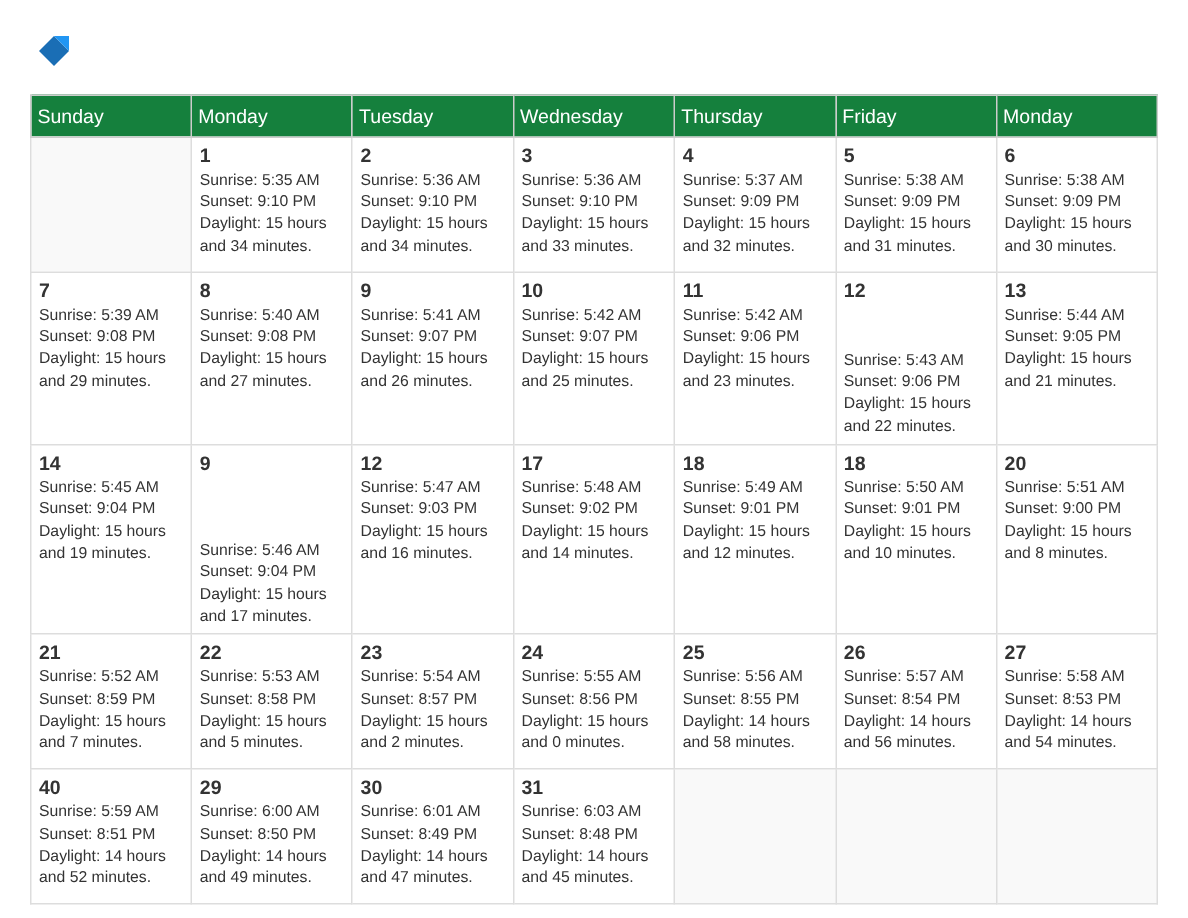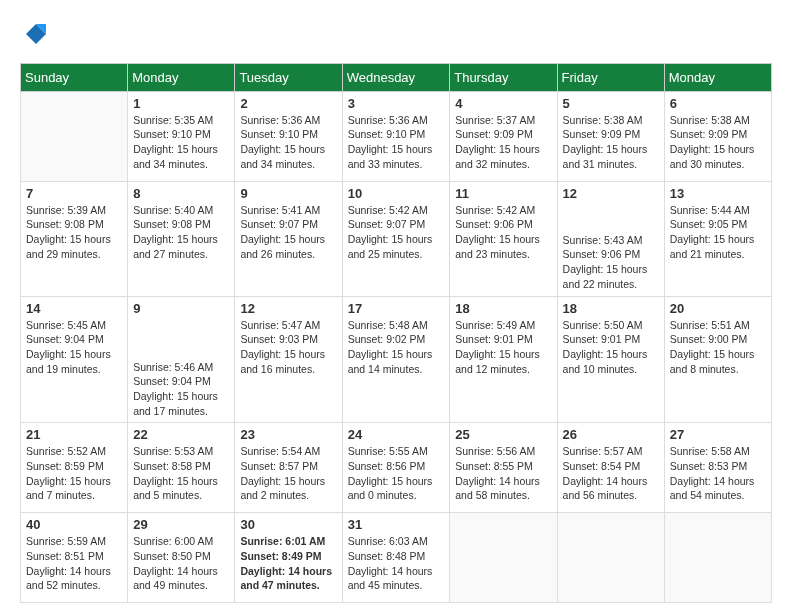--- a/index.html
+++ b/index.html
@@ -327,21 +327,21 @@
         </td>
         <td>
           <div class="day-number">29</div>
           <div class="day-info" style="white-space: pre-line;">Sunrise: 6:00 AM
 Sunset: 8:50 PM
 Daylight: 14 hours
 and 49 minutes.</div>
         </td>
         <td>
           <div class="day-number">30</div>
-          <div class="day-info" style="white-space: pre-line; font-weight: bold;">Sunrise: 6:01 AM
+          <div class="day-info" style="white-space: pre-line;">Sunrise: 6:01 AM
 Sunset: 8:49 PM
 Daylight: 14 hours
 and 47 minutes.</div>
         </td>
         <td>
           <div class="day-number">31</div>
           <div class="day-info" style="white-space: pre-line;">Sunrise: 6:03 AM
 Sunset: 8:48 PM
 Daylight: 14 hours
 and 45 minutes.</div>

